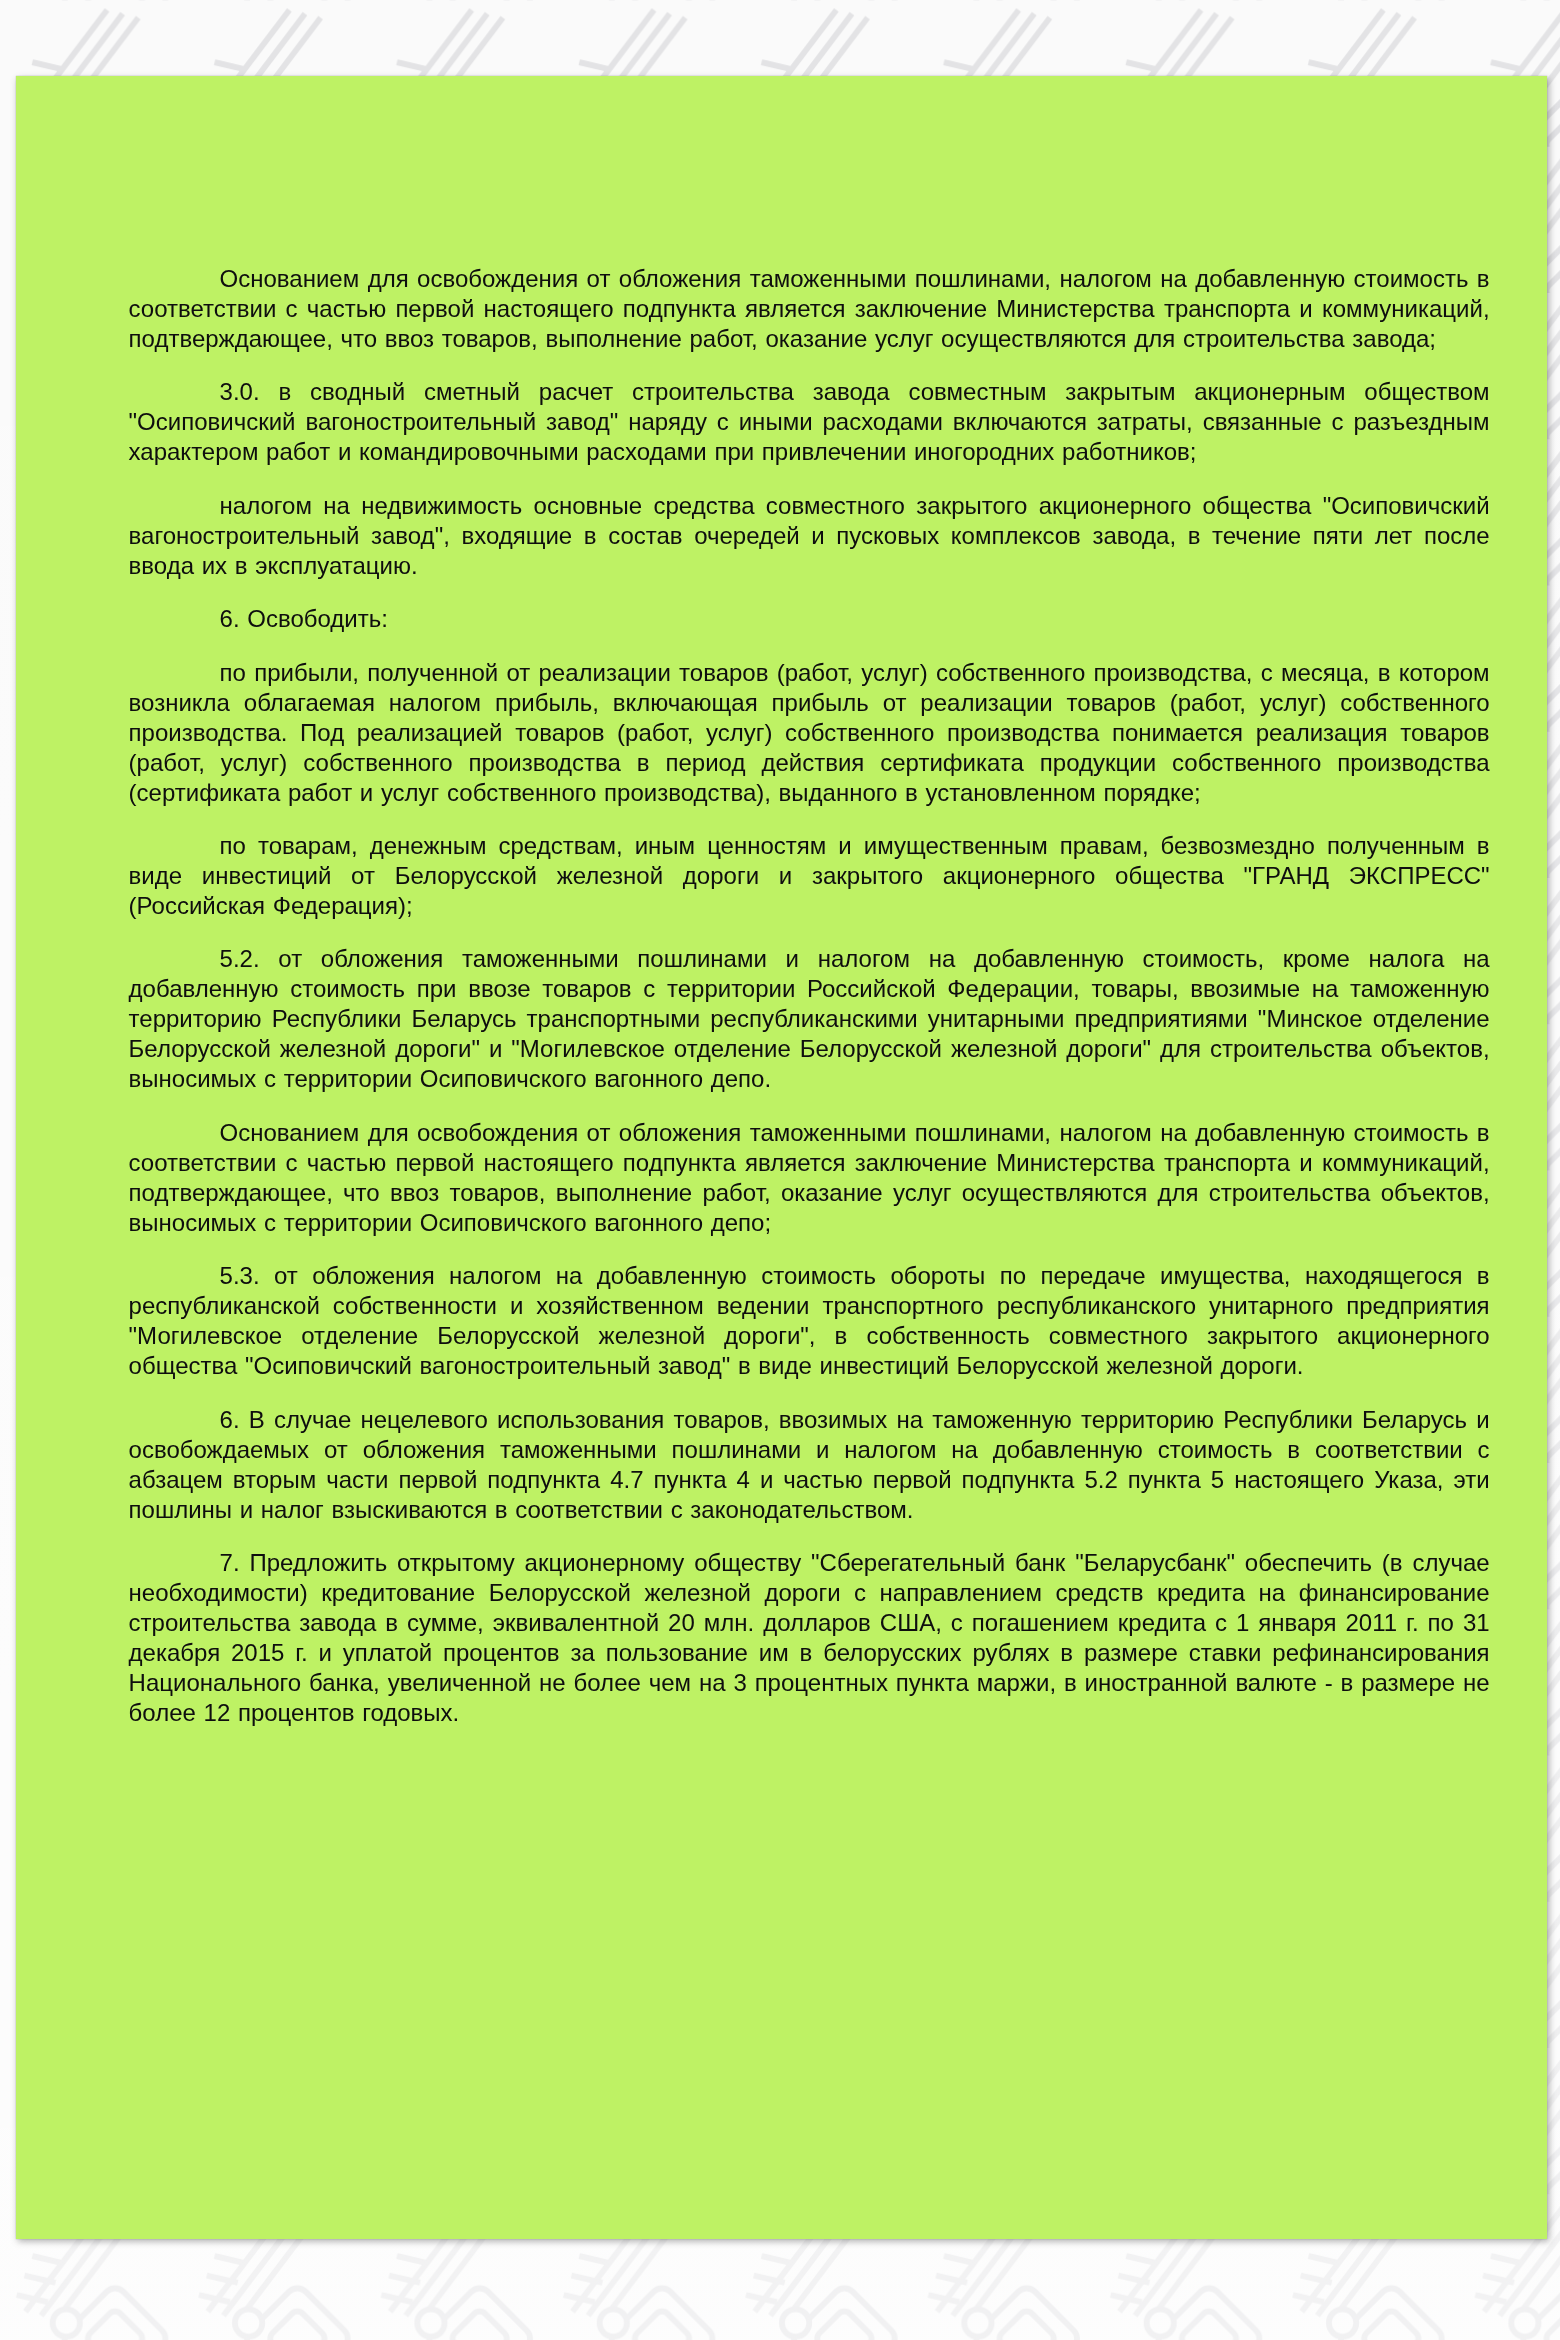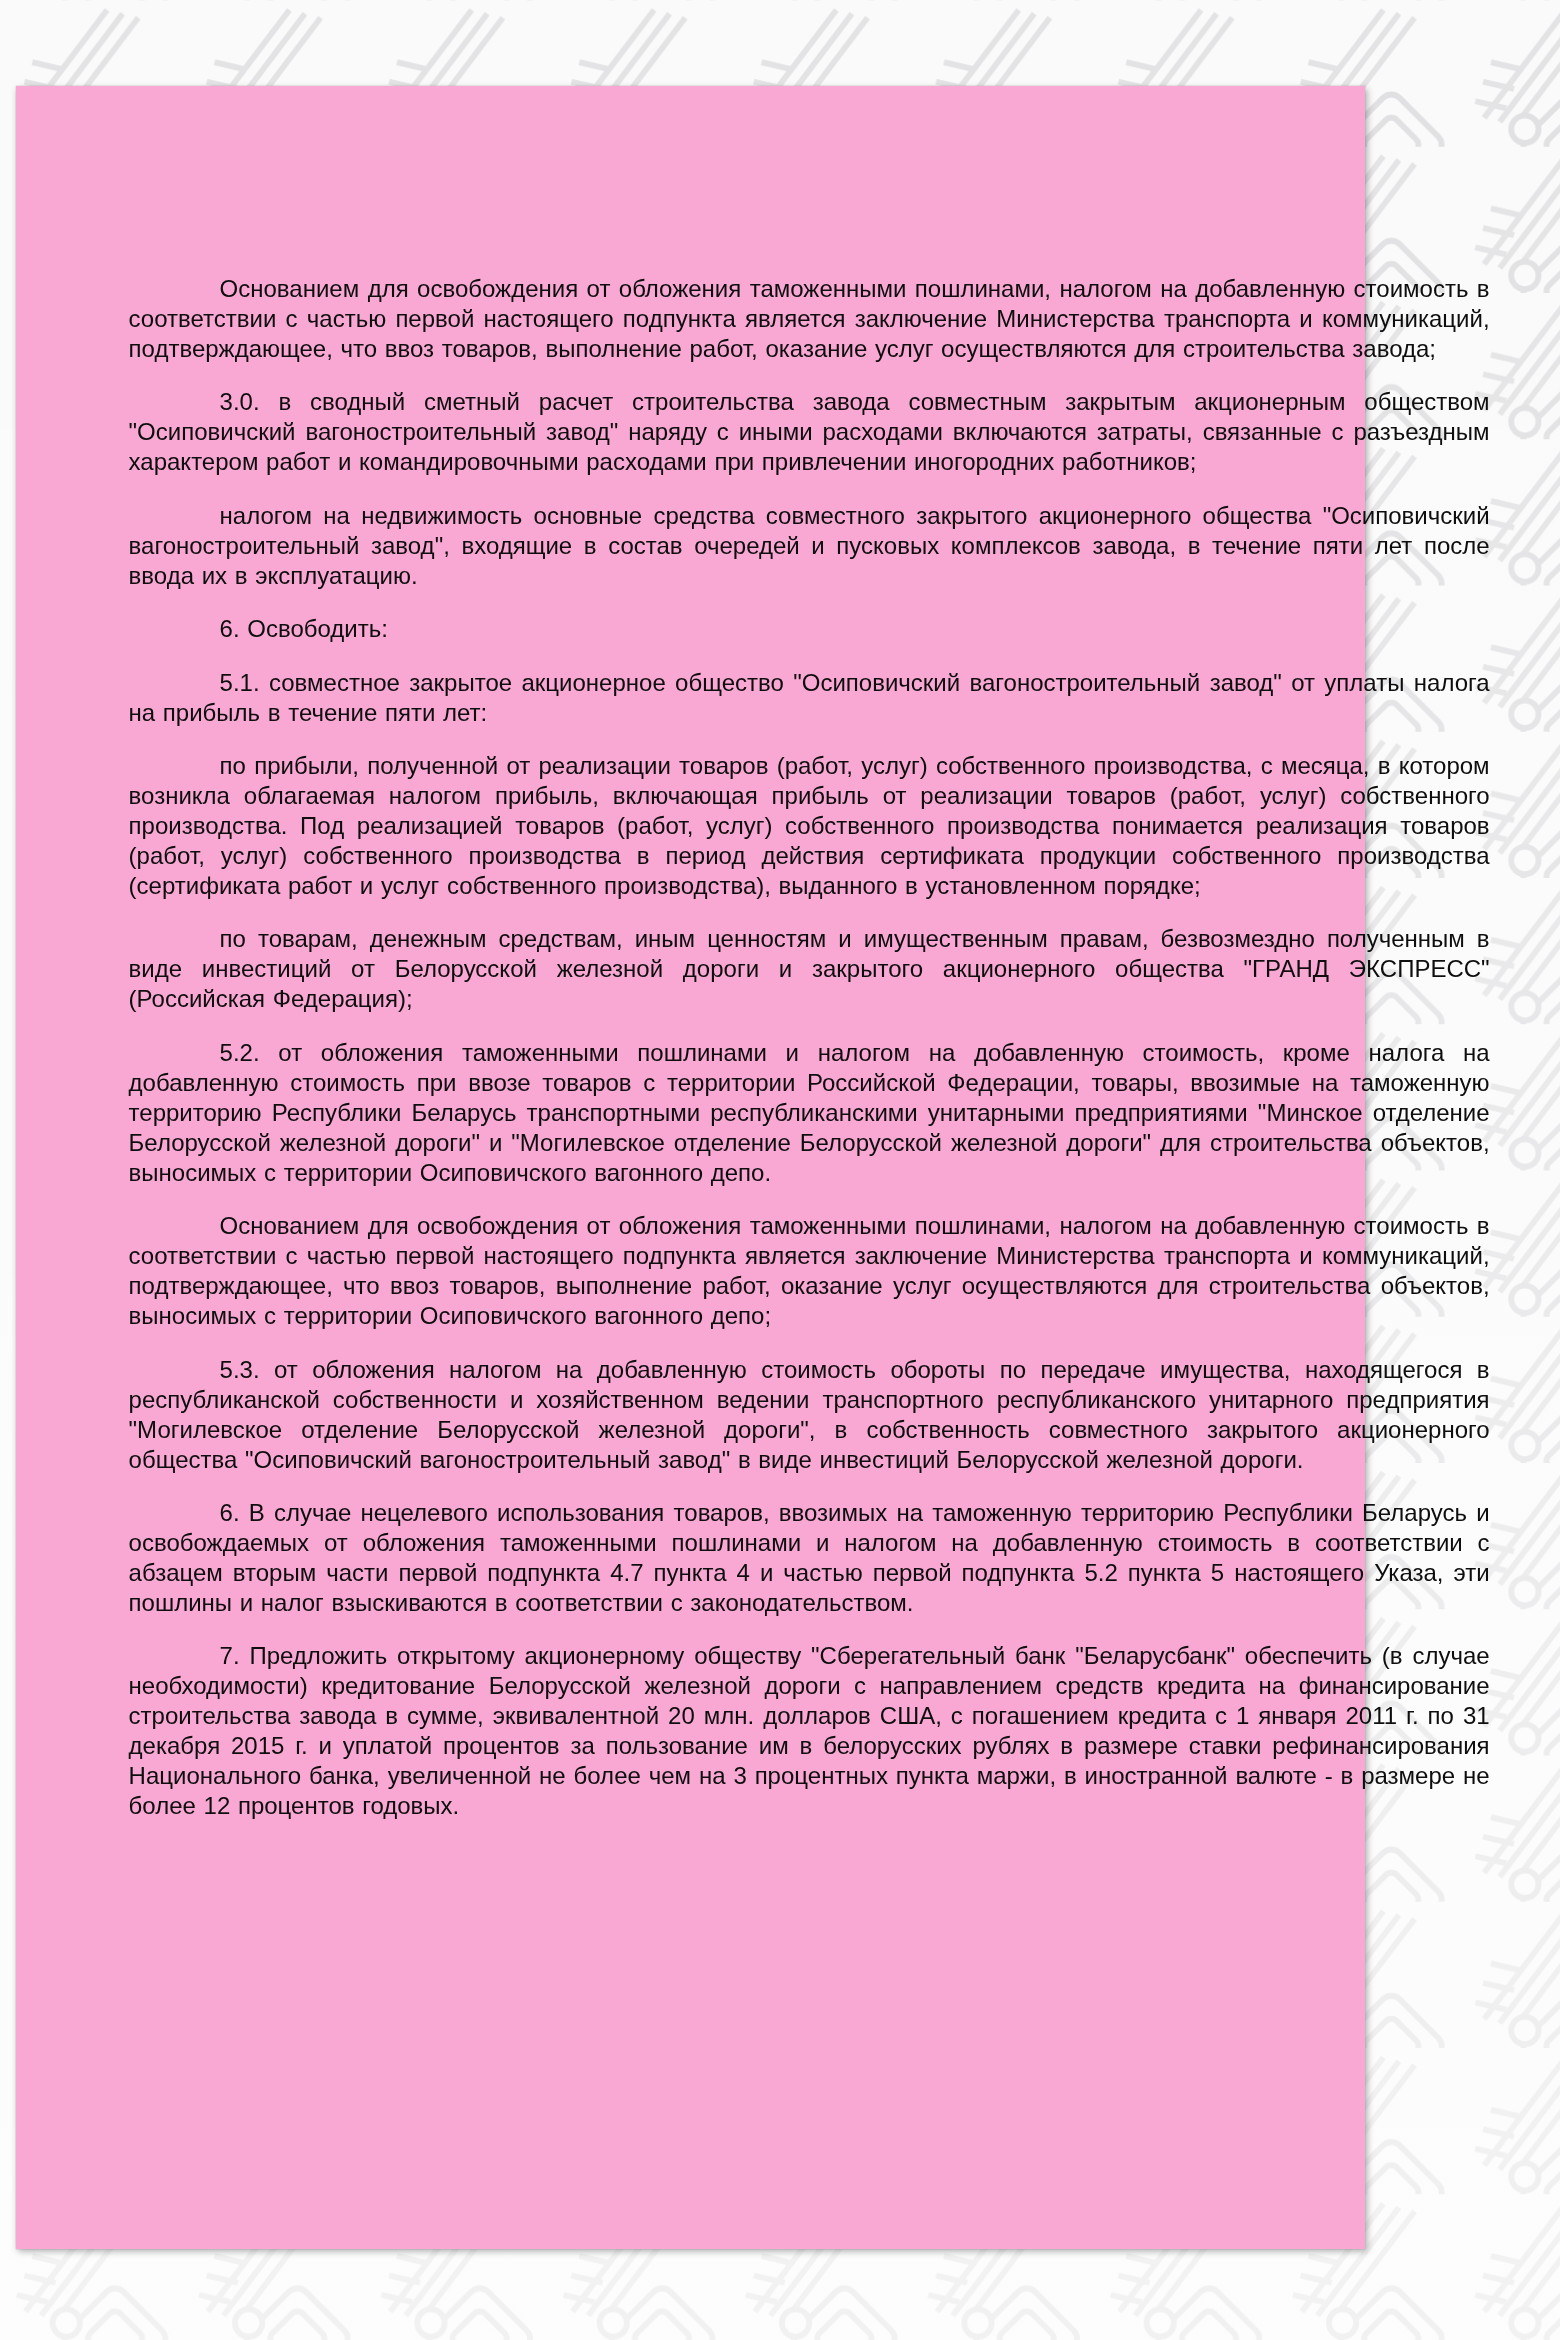--- a/index.html
+++ b/index.html
@@ -20,24 +20,24 @@
     position: absolute;
     left: 0;
     top: 0;
     width: 1560px;
     height: 2341px;
     display: block;
   }
   .paper {
     position: absolute;
     left: 15.6px;
-    top: 86px;
-    width: 1349px;
+    top: 76px;
+    width: 1531px;
     height: 2163px;
-    background: #f9a8d4;
+    background: #bef264;
     box-shadow: 2px 2.9px 6.8px rgba(70, 70, 70, 0.45), 0 0 1px rgba(120,120,120,0.6);
   }
   .paper-content {
     position: absolute;
     left: 113px;
     top: 188px;
     width: 1361px;
     color: #0e0e0e;
     font-size: 24px;
     line-height: 30px;
@@ -87,21 +87,20 @@
     <rect x="0" y="0" width="1600" height="2400" fill="url(#ornament)"></rect>
     <rect x="0" y="0" width="1600" height="2400" fill="url(#bandfade)"></rect>
   </svg>
 
   <div class="paper">
     <div class="paper-content">
       <p>Основанием для освобождения от обложения таможенными пошлинами, налогом на добавленную стоимость в соответствии с частью первой настоящего подпункта является заключение Министерства транспорта и коммуникаций, подтверждающее, что ввоз товаров, выполнение работ, оказание услуг осуществляются для строительства завода;</p>
       <p>3.0. в сводный сметный расчет строительства завода совместным закрытым акционерным обществом "Осиповичский вагоностроительный завод" наряду с иными расходами включаются затраты, связанные с разъездным характером работ и командировочными расходами при привлечении иногородних работников;</p>
       <p>налогом на недвижимость основные средства совместного закрытого акционерного общества "Осиповичский вагоностроительный завод", входящие в состав очередей и пусковых комплексов завода, в течение пяти лет после ввода их в эксплуатацию.</p>
       <p>6. Освободить:</p>
-      <p>5.1. совместное закрытое акционерное общество "Осиповичский вагоностроительный завод" от уплаты налога на прибыль в течение пяти лет:</p>
       <p>по прибыли, полученной от реализации товаров (работ, услуг) собственного производства, с месяца, в котором возникла облагаемая налогом прибыль, включающая прибыль от реализации товаров (работ, услуг) собственного производства. Под реализацией товаров (работ, услуг) собственного производства понимается реализация товаров (работ, услуг) собственного производства в период действия сертификата продукции собственного производства (сертификата работ и услуг собственного производства), выданного в установленном порядке;</p>
       <p>по товарам, денежным средствам, иным ценностям и имущественным правам, безвозмездно полученным в виде инвестиций от Белорусской железной дороги и закрытого акционерного общества "ГРАНД ЭКСПРЕСС" (Российская Федерация);</p>
       <p>5.2. от обложения таможенными пошлинами и налогом на добавленную стоимость, кроме налога на добавленную стоимость при ввозе товаров с территории Российской Федерации, товары, ввозимые на таможенную территорию Республики Беларусь транспортными республиканскими унитарными предприятиями "Минское отделение Белорусской железной дороги" и "Могилевское отделение Белорусской железной дороги" для строительства объектов, выносимых с территории Осиповичского вагонного депо.</p>
       <p>Основанием для освобождения от обложения таможенными пошлинами, налогом на добавленную стоимость в соответствии с частью первой настоящего подпункта является заключение Министерства транспорта и коммуникаций, подтверждающее, что ввоз товаров, выполнение работ, оказание услуг осуществляются для строительства объектов, выносимых с территории Осиповичского вагонного депо;</p>
       <p>5.3. от обложения налогом на добавленную стоимость обороты по передаче имущества, находящегося в республиканской собственности и хозяйственном ведении транспортного республиканского унитарного предприятия "Могилевское отделение Белорусской железной дороги", в собственность совместного закрытого акционерного общества "Осиповичский вагоностроительный завод" в виде инвестиций Белорусской железной дороги.</p>
       <p>6. В случае нецелевого использования товаров, ввозимых на таможенную территорию Республики Беларусь и освобождаемых от обложения таможенными пошлинами и налогом на добавленную стоимость в соответствии с абзацем вторым части первой подпункта 4.7 пункта 4 и частью первой подпункта 5.2 пункта 5 настоящего Указа, эти пошлины и налог взыскиваются в соответствии с законодательством.</p>
       <p>7. Предложить открытому акционерному обществу "Сберегательный банк "Беларусбанк" обеспечить (в случае необходимости) кредитование Белорусской железной дороги с направлением средств кредита на финансирование строительства завода в сумме, эквивалентной 20 млн. долларов США, с погашением кредита с 1 января 2011 г. по 31 декабря 2015 г. и уплатой процентов за пользование им в белорусских рублях в размере ставки рефинансирования Национального банка, увеличенной не более чем на 3 процентных пункта маржи, в иностранной валюте - в размере не более 12 процентов годовых.</p>
     </div>
   </div>
 

